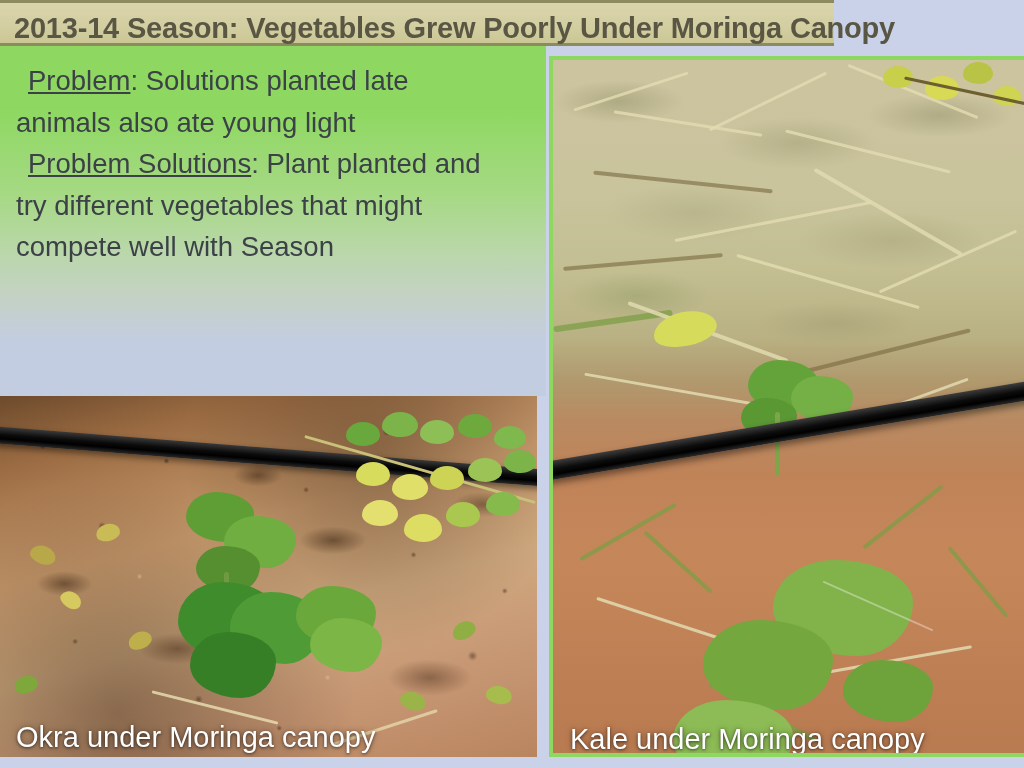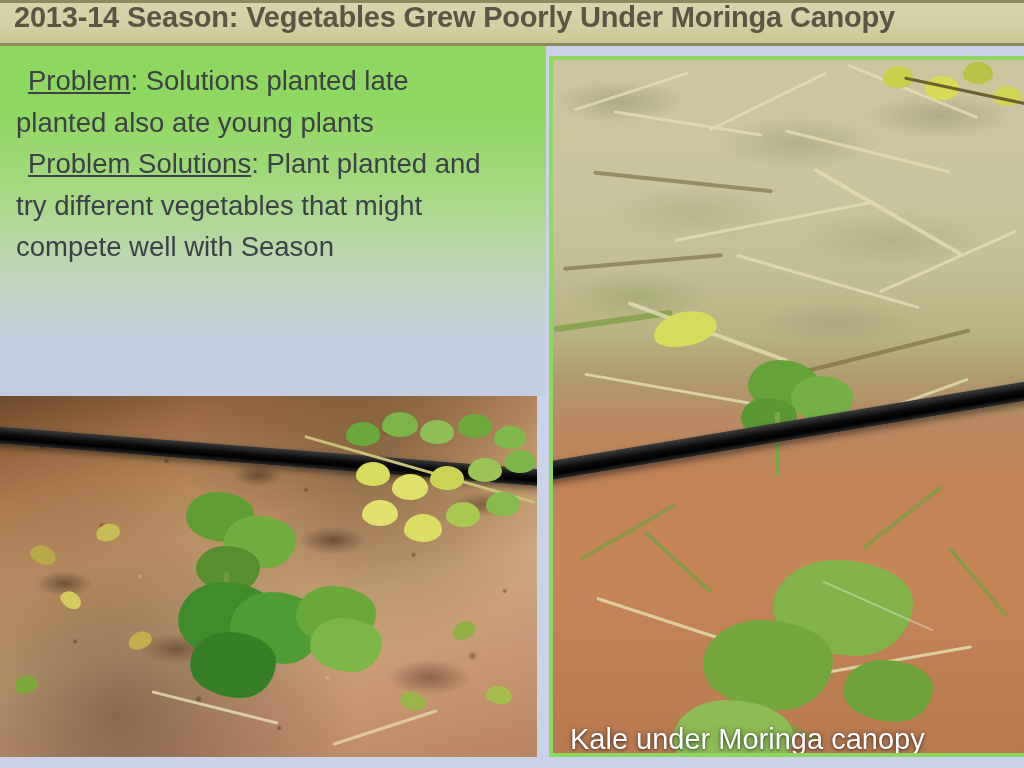--- a/index.html
+++ b/index.html
@@ -20,28 +20,28 @@
     height: 768px;
     background: #c9d2e8;
     overflow: hidden;
   }
 
   
   .title-bar {
     position: absolute;
     left: 0;
     top: 0;
-    width: 1024px;
+    width: 834px;
     height: 46px;
     box-sizing: border-box;
     background: linear-gradient(180deg,#d9d4ab 0%, #d4cfa2 55%, #cbc695 100%);
     border-top: 3px solid #8d8a5e;
     border-bottom: 3px solid #8d8a5e;
     display: flex;
-    align-items: flex-start;
+    align-items: flex-end;
     padding-left: 14px;
   }
   .title-text {
     font-size: 29px;
     font-weight: bold;
     color: #595644;
     letter-spacing: -0.2px;
     white-space: nowrap;
     line-height: 1;
   }
@@ -222,21 +222,21 @@
 <div class="slide">
 
   <div class="title-bar">
     <div class="title-text">2013-14 Season: Vegetables Grew Poorly Under Moringa Canopy</div>
   </div>
 
   <div class="text-panel">
     <div class="body-line">
       <span class="u">Problem</span><span>: Solutions planted late</span>
     </div>
-    <div class="body-line">planted also ate young plants</div>
+    <div class="body-line">animals also ate young light</div>
     <div class="body-line">
       <span class="u">Problem Solutions</span><span>: Plant planted and</span>
     </div>
     <div class="body-line">try different vegetables that might</div>
     <div class="body-line">compete well with Season</div>
   </div>
 
   <div class="photo photo-right">
     <div class="grass"></div>
 
@@ -325,18 +325,19 @@
     <div class="leaf" style="left:96px;  top:128px; width:24px; height:17px; background:#c9bb55; transform:rotate(-14deg);"></div>
     <div class="leaf" style="left:60px;  top:196px; width:22px; height:16px; background:#d6c95f; transform:rotate(32deg);"></div>
     <div class="leaf" style="left:128px; top:236px; width:24px; height:17px; background:#bfae4c; transform:rotate(-24deg);"></div>
     <div class="leaf" style="left:400px; top:296px; width:26px; height:18px; background:#9bb44a; transform:rotate(18deg);"></div>
     <div class="leaf" style="left:452px; top:226px; width:24px; height:17px; background:#8fae44; transform:rotate(-28deg);"></div>
     <div class="leaf" style="left:486px; top:290px; width:26px; height:18px; background:#a6bd4e; transform:rotate(10deg);"></div>
     <div class="leaf" style="left:14px;  top:280px; width:24px; height:17px; background:#7fa83c; transform:rotate(-18deg);"></div>
     <div class="blade" style="left:150px; top:310px; width:130px; height:3px; background:rgba(235,225,180,.8); transform:rotate(14deg);"></div>
     <div class="blade" style="left:330px; top:330px; width:110px; height:3px; background:rgba(235,225,180,.7); transform:rotate(-18deg);"></div>
 
+    <div class="caption" style="position:absolute; left:16px; top:327px;">Okra under Moringa canopy</div>
   </div>
 
   <div class="gutter"></div>
   <div class="bottom-strip"></div>
 
 </div>
 
 </body></html>

